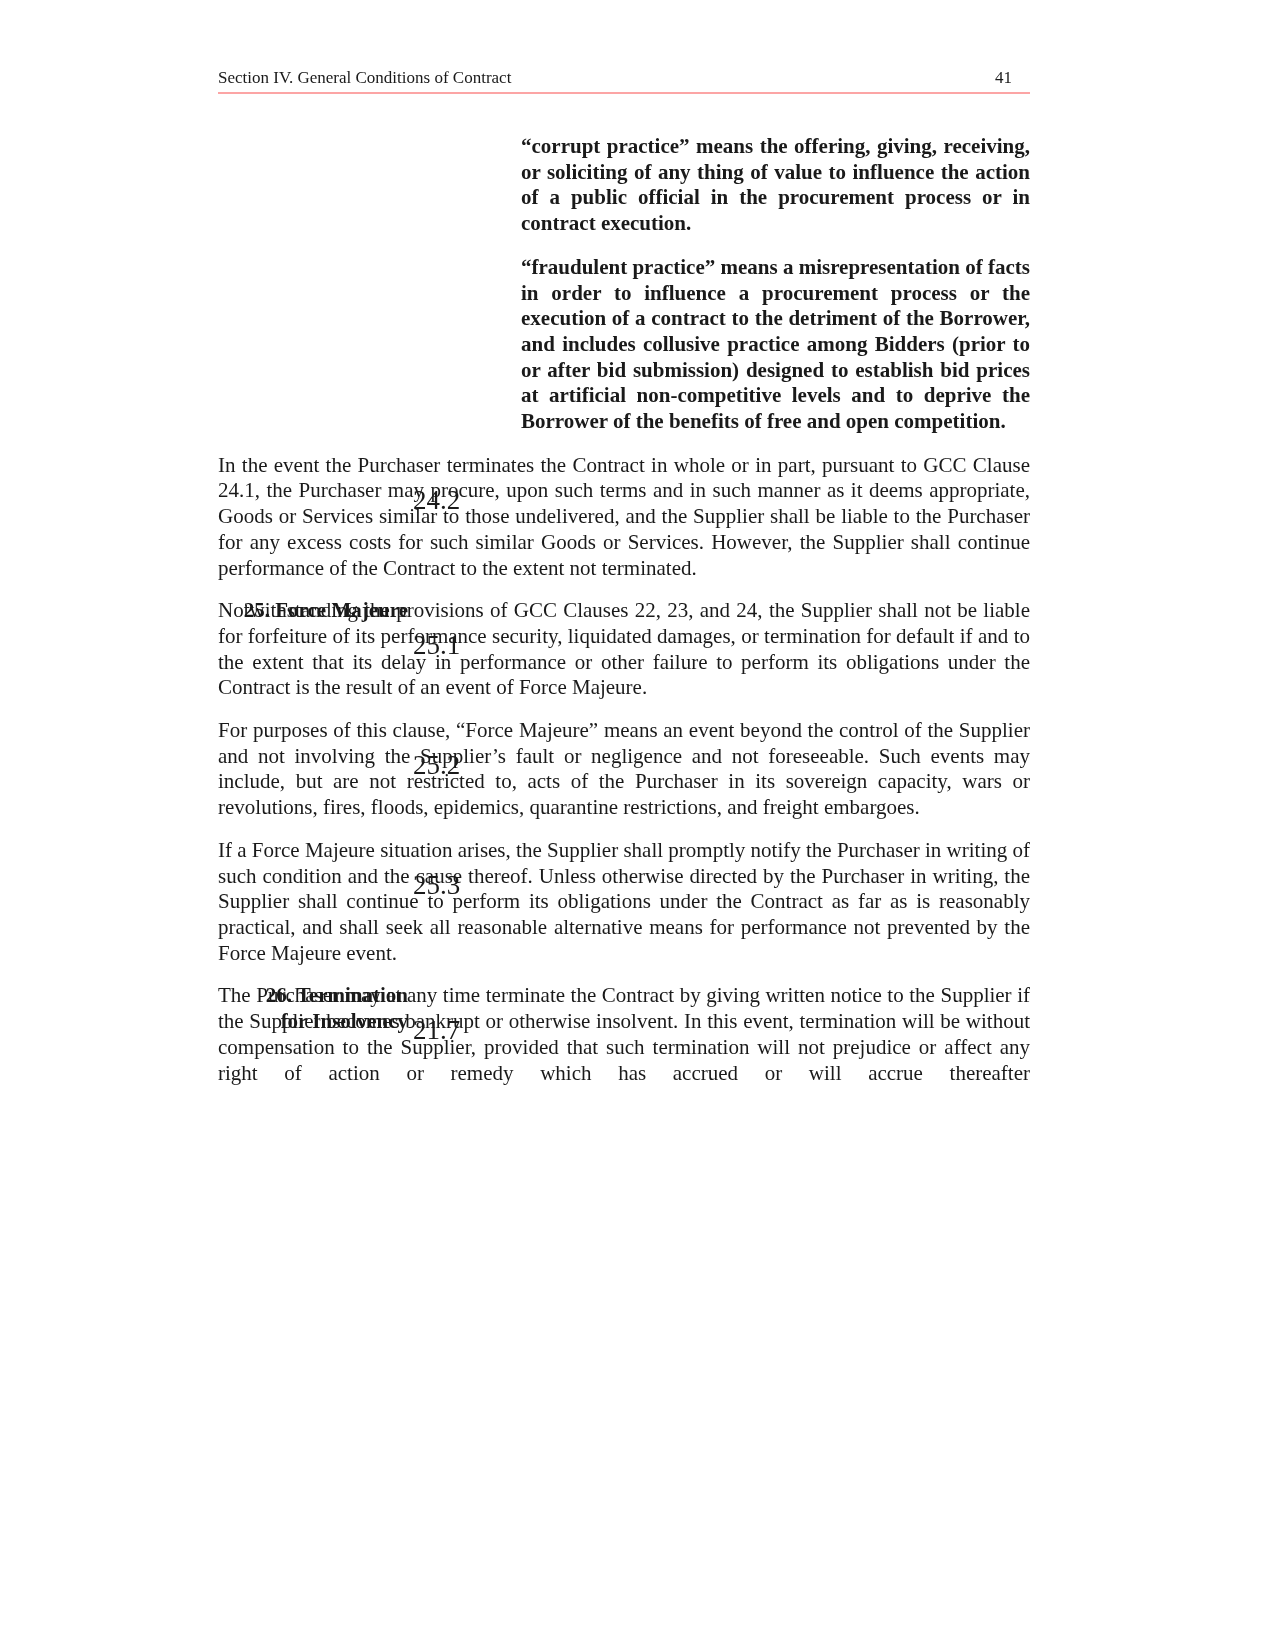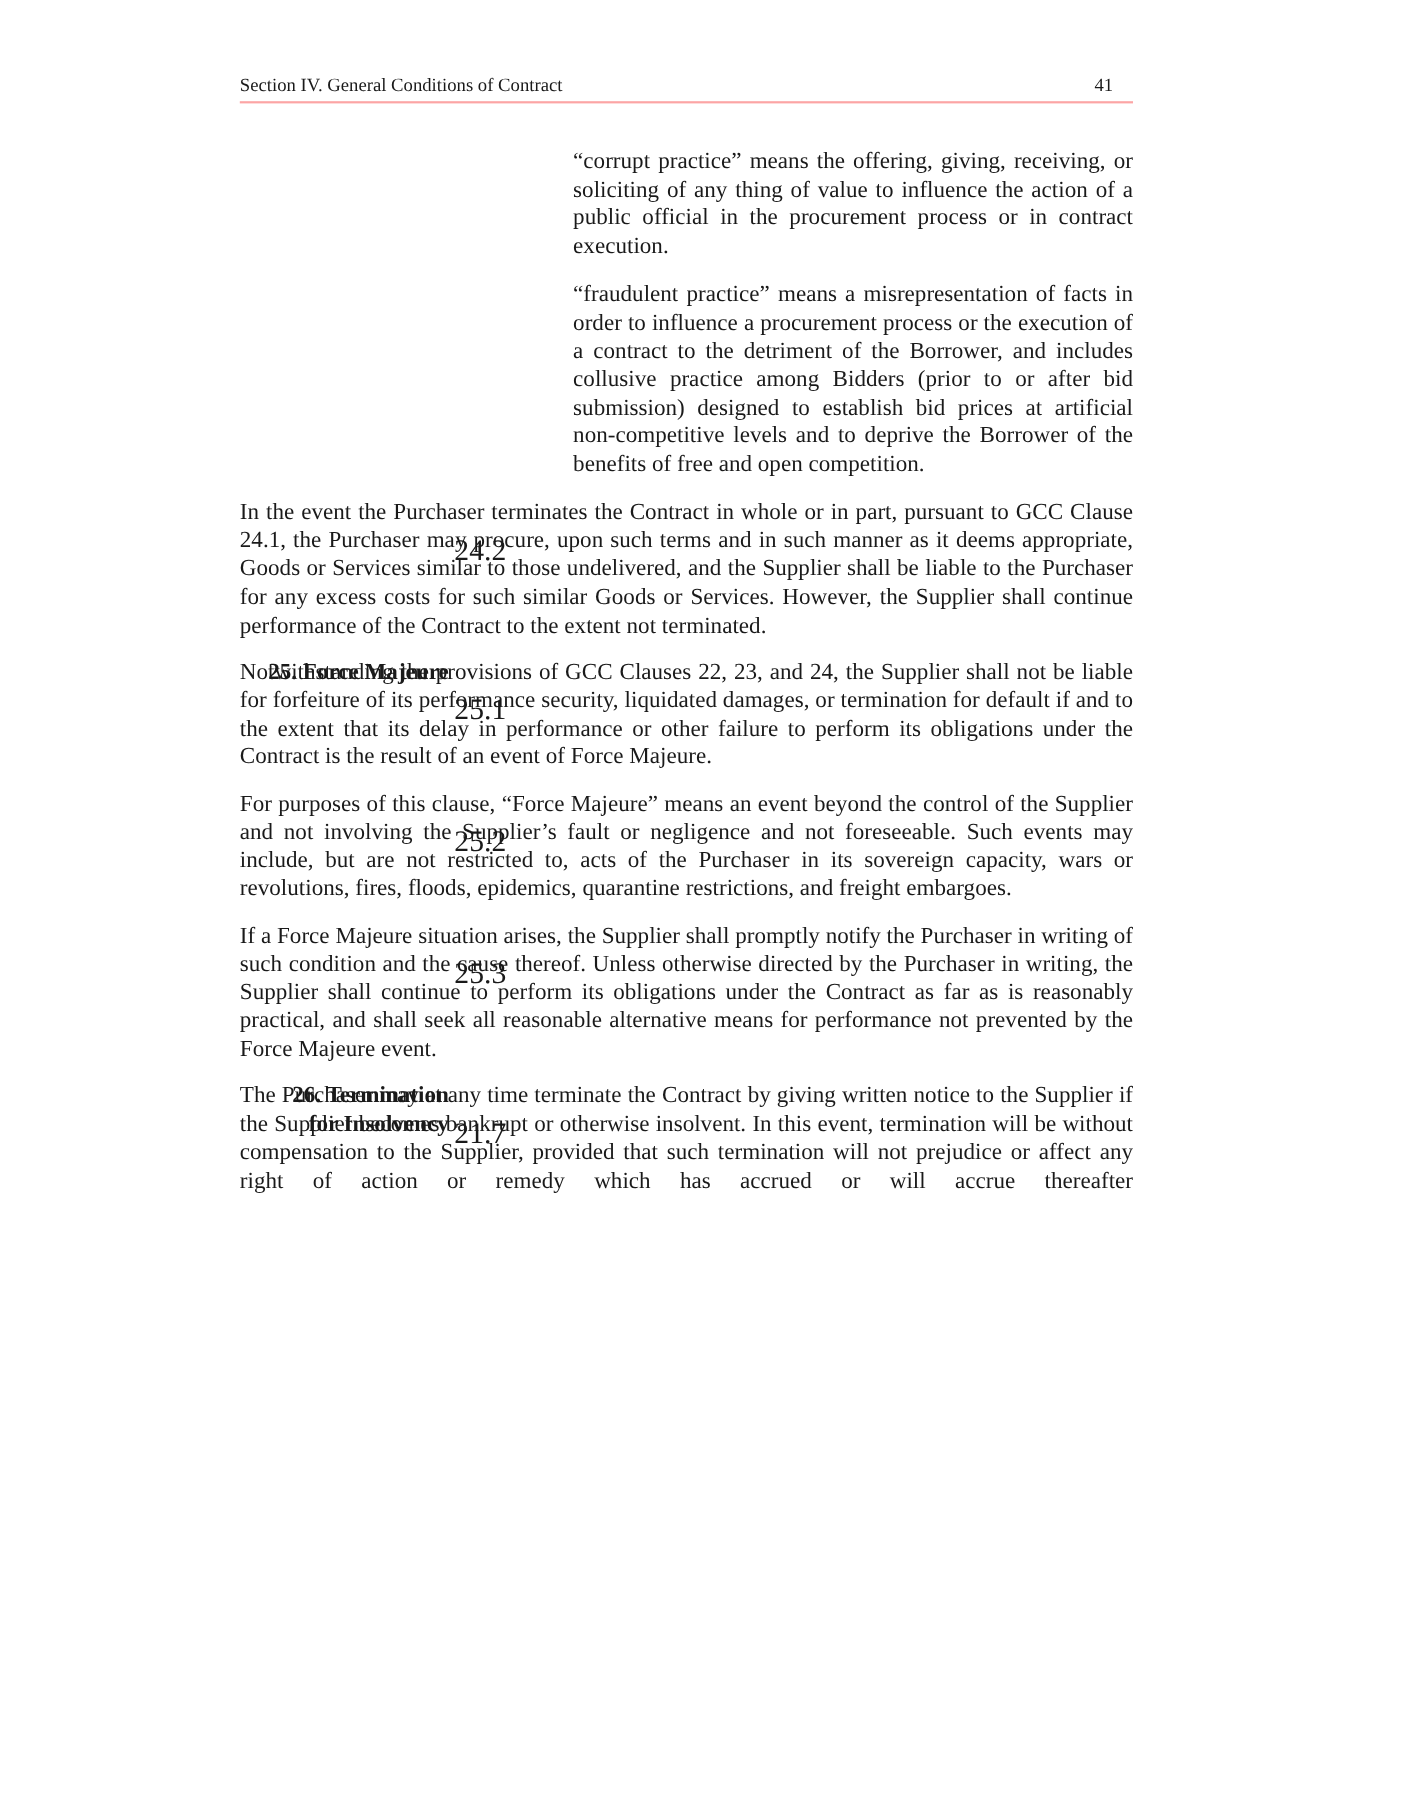--- a/index.html
+++ b/index.html
@@ -2,21 +2,21 @@
 <html><head>
 <meta charset="utf-8">
 <style>
   html, body { margin: 0; padding: 0; background: #ffffff; }
   body { width: 1275px; height: 1650px; position: relative; font-family: "Liberation Serif", serif; color: #1a1a1a; }
   .header { position: absolute; left: 218px; top: 66px; width: 812px; height: 26px; border-bottom: 2px solid #fca5a5; }
   .header-title { position: absolute; left: 0; top: 2px; font-size: 17px; }
   .header-page { position: absolute; right: 18px; top: 2px; font-size: 17px; }
   .content { position: absolute; left: 218px; top: 134px; width: 812px; }
   .para { font-size: 21px; line-height: 25.7px; text-align: justify; text-align-last: left; }
-  .defs { margin-left: 303px; }
+  .defs { margin-left: 303px; font-weight: bold; }
   .def { margin-bottom: 18px; margin-top: 16px; }
   .clause-row { position: relative; margin-bottom: 17px; }
   .clause-heading { position: absolute; left: 0; top: 0; font-weight: bold; font-size: 21px; line-height: 25.7px; width: 190px; text-align: right; }
   .clause-heading .line2 { display: block; padding-left: 35px; }
   .num { position: absolute; left: 195px; top: 0; font-size: 27px; line-height: 25.7px; margin-top: 35px; }
   .clause-text { margin-left: 252px; }
 </style>
 </head>
 <body>
 

